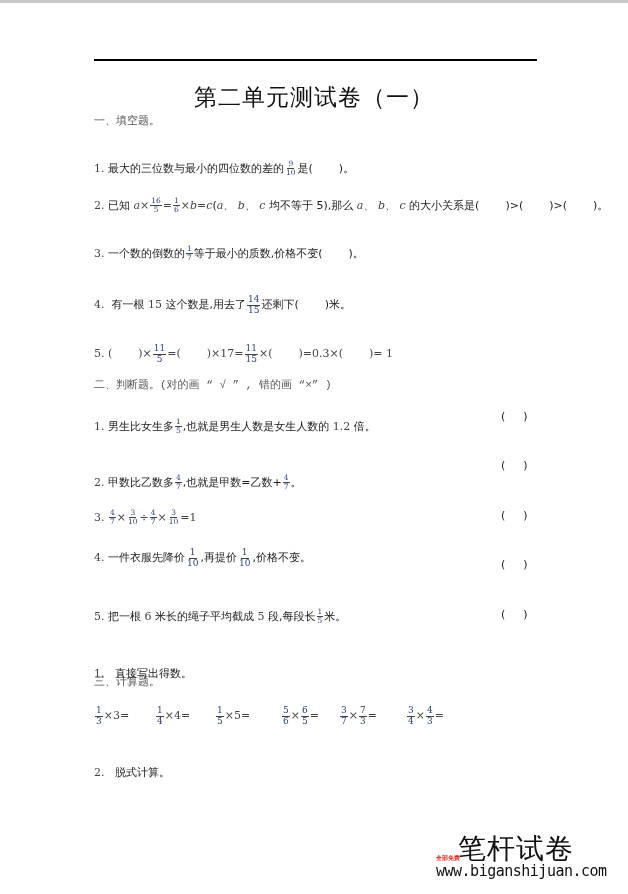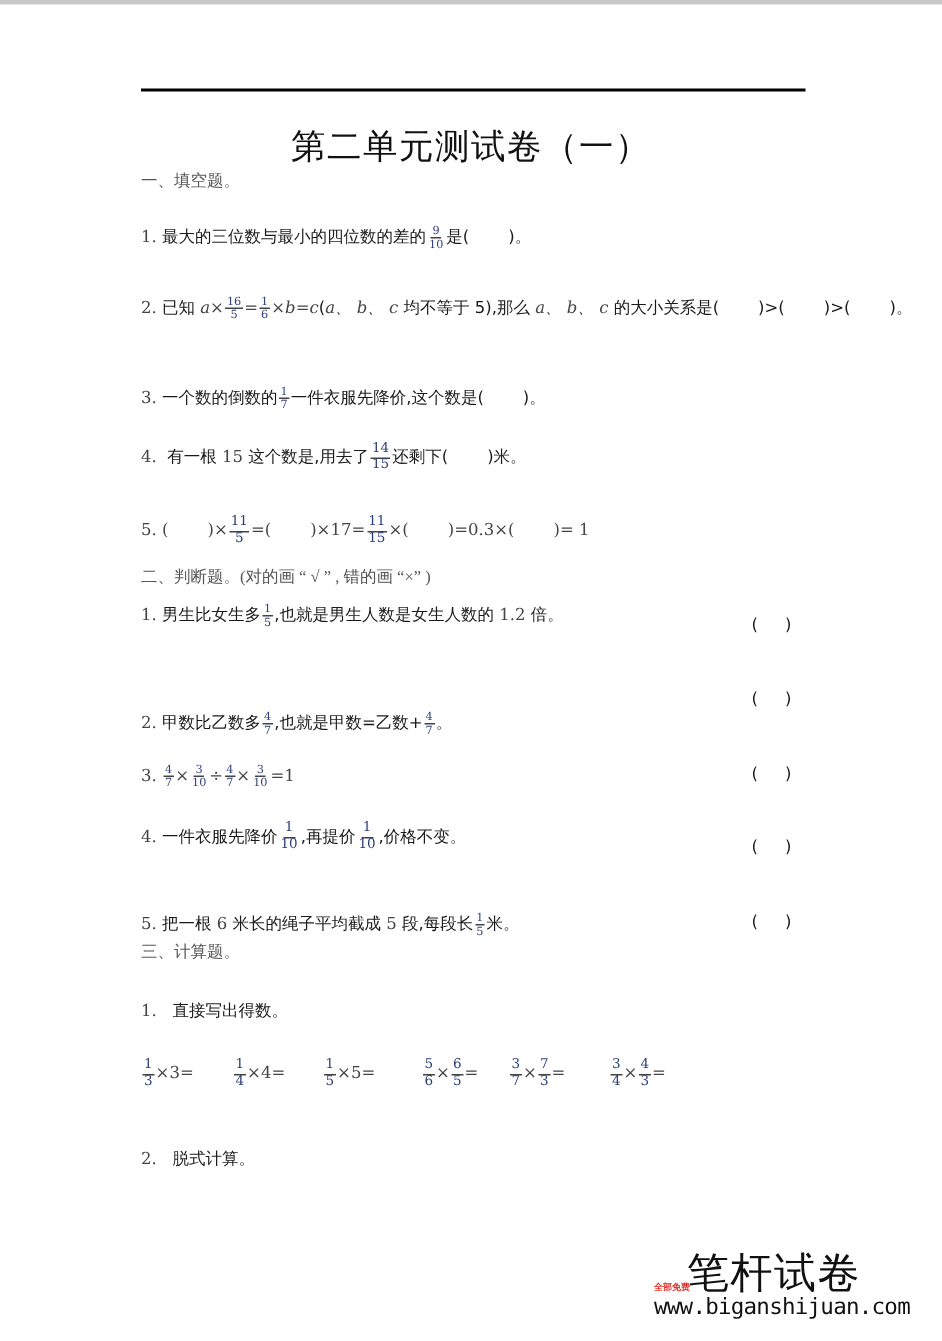--- a/index.html
+++ b/index.html
@@ -10,21 +10,21 @@
       color: #1a1a1a;
     }
     .topbar { position: absolute; left: 0; top: 0; width: 628px; height: 3px; background: #c8c8c8; }
     .rule { position: absolute; left: 94px; top: 59px; width: 443px; height: 2px; background: #000; }
     .title {
       position: absolute; left: 0; top: 82px; width: 628px; text-align: center;
       font-family: Liberation Serif, serif;
       font-size: 23px; color: #111; letter-spacing: 1px;
     }
     .line { position: absolute; left: 94px; font-size: 11px; white-space: nowrap; line-height: 16px; }
-    .section { font-family: Liberation Serif, serif; color: #555; font-size: 11px; }
+    .section { font-family: Liberation Mono, monospace; color: #555; font-size: 11px; }
     .num { font-family: "DejaVu Serif", "Liberation Serif", serif; color: #444; }
     .lat { font-family: "DejaVu Serif", "Liberation Serif", serif; font-style: italic; color: #444; }
     .frac {
       display: inline-flex; flex-direction: column; align-items: center;
       vertical-align: middle; font-family: "DejaVu Serif", "Liberation Serif", serif;
       font-size: 7.5px; line-height: 8px; color: #2c3e7a; margin: 0 1px;
     }
     .frac .n { border-bottom: 0.8px solid #444; padding: 0 1px; }
     .frac .d { padding: 0 1px; }
     .frac.big { font-size: 9px; line-height: 9.5px; justify-content: flex-end; }
@@ -40,21 +40,21 @@
 </head>
 <body>
 
 <div class="topbar"></div>
 <div class="rule"></div>
 
 <div class="title">第二单元测试卷（一）</div>
 
 <div class="line section" style="top:113px">一、填空题。</div>
 
-<div class="line" style="top:150px">
+<div class="line" style="top:160px">
   <span class="num">1.</span>
   <span>最大的三位数与最小的四位数的差的</span><span class="frac">
       <span class="n">9</span>
       <span class="d">10</span>
     </span><span>是(</span><span class="blank"></span><span>)。</span>
 </div>
 
 <div class="line" style="top:197px">
   <span class="num">2.</span>
   <span>已知</span>
@@ -63,26 +63,26 @@
       <span class="d">5</span>
     </span><span class="num">=</span><span class="frac">
       <span class="n">1</span>
       <span class="d">6</span>
     </span><span class="num">×</span><span class="lat">b</span><span class="num">=</span><span class="lat">c</span><span>(</span><span class="lat">a、 b、 c</span>
   <span>均不等于 5),那么</span>
   <span class="lat">a、 b、 c</span>
   <span>的大小关系是(</span><span class="blank"></span><span>)&gt;(</span><span class="blank"></span><span>)&gt;(</span><span class="blank"></span><span>)。</span>
 </div>
 
-<div class="line" style="top:257px">
+<div class="line" style="top:245px">
   <span class="num">3.</span>
   <span>一个数的倒数的</span><span class="frac">
       <span class="n">1</span>
       <span class="d">7</span>
-    </span><span>一件衣服先降价,这个数是(</span><span class="blank"></span><span>)。</span>
+    </span><span>等于最小的质数,价格不变(</span><span class="blank"></span><span>)。</span>
 </div>
 
 <div class="line" style="top:295px">
   <span class="num">4.</span>&nbsp;
   <span>有一根</span>
   <span class="num">15</span>
   <span>这个数是,用去了</span><span class="frac big">
       <span class="n">14</span>
       <span class="d">15</span>
     </span><span>还剩下(</span><span class="blank"></span><span>)米。</span>
@@ -94,21 +94,21 @@
       <span class="n">11</span>
       <span class="d">5</span>
     </span><span>=(</span><span class="blank"></span><span>)×17=</span><span class="frac big">
       <span class="n">11</span>
       <span class="d">15</span>
     </span><span>×(</span><span class="blank"></span><span>)=0.3×(</span><span class="blank"></span><span>)= 1</span>
 </div>
 
 <div class="line section" style="top:377px">二、判断题。(对的画 “ √ ” , 错的画 “×” )</div>
 
-<div class="line" style="top:402px">
+<div class="line" style="top:418px">
   <span class="num">1.</span>
   <span>男生比女生多</span><span class="frac">
       <span class="n">1</span>
       <span class="d">5</span>
     </span><span>,也就是男生人数是女生人数的</span>
   <span class="num">1.2</span>
   <span>倍。</span>
 </div>
 <div class="judge" style="top:410px"><span>(</span><span class="sp"></span><span>)</span></div>
 
@@ -160,21 +160,21 @@
   <span class="num">6</span>
   <span>米长的绳子平均截成</span>
   <span class="num">5</span>
   <span>段,每段长</span><span class="frac">
       <span class="n">1</span>
       <span class="d">5</span>
     </span><span>米。</span>
 </div>
 <div class="judge" style="top:608px"><span>(</span><span class="sp"></span><span>)</span></div>
 
-<div class="line section" style="top:627px">三、计算题。</div>
+<div class="line section" style="top:674px">三、计算题。</div>
 
 <div class="line" style="top:666px">
   <span class="num">1.</span>&nbsp;&nbsp;
   <span>直接写出得数。</span>
 </div>
 
 <div class="calc" style="left:94px"><span class="frac big">
       <span class="n">1</span>
       <span class="d">3</span>
     </span><span>×3=</span></div>

